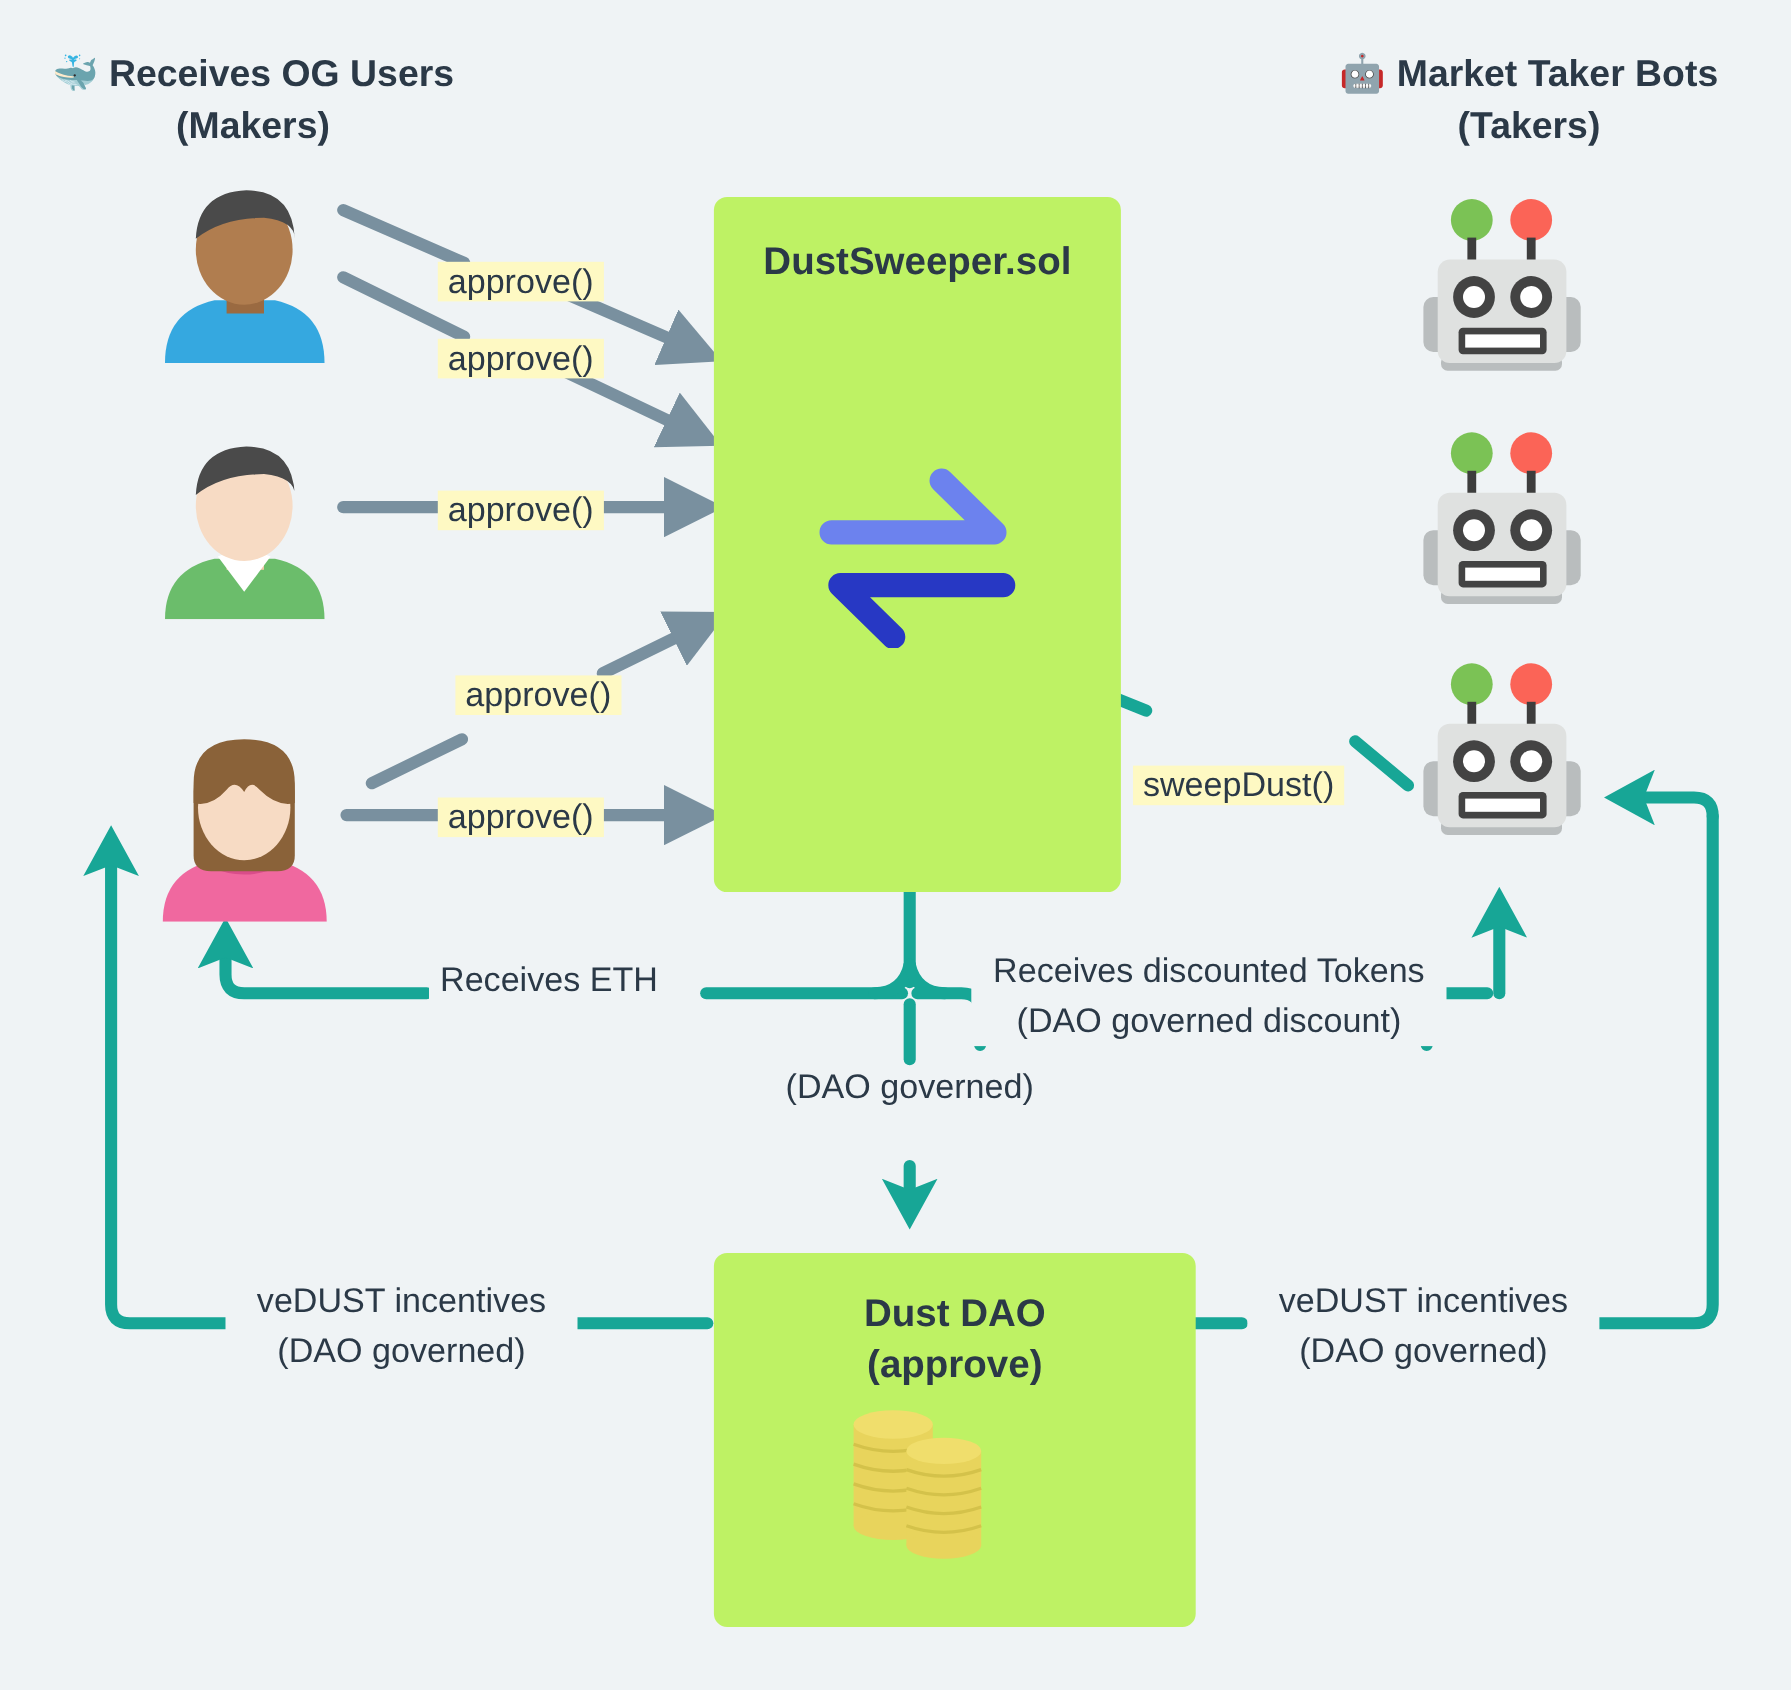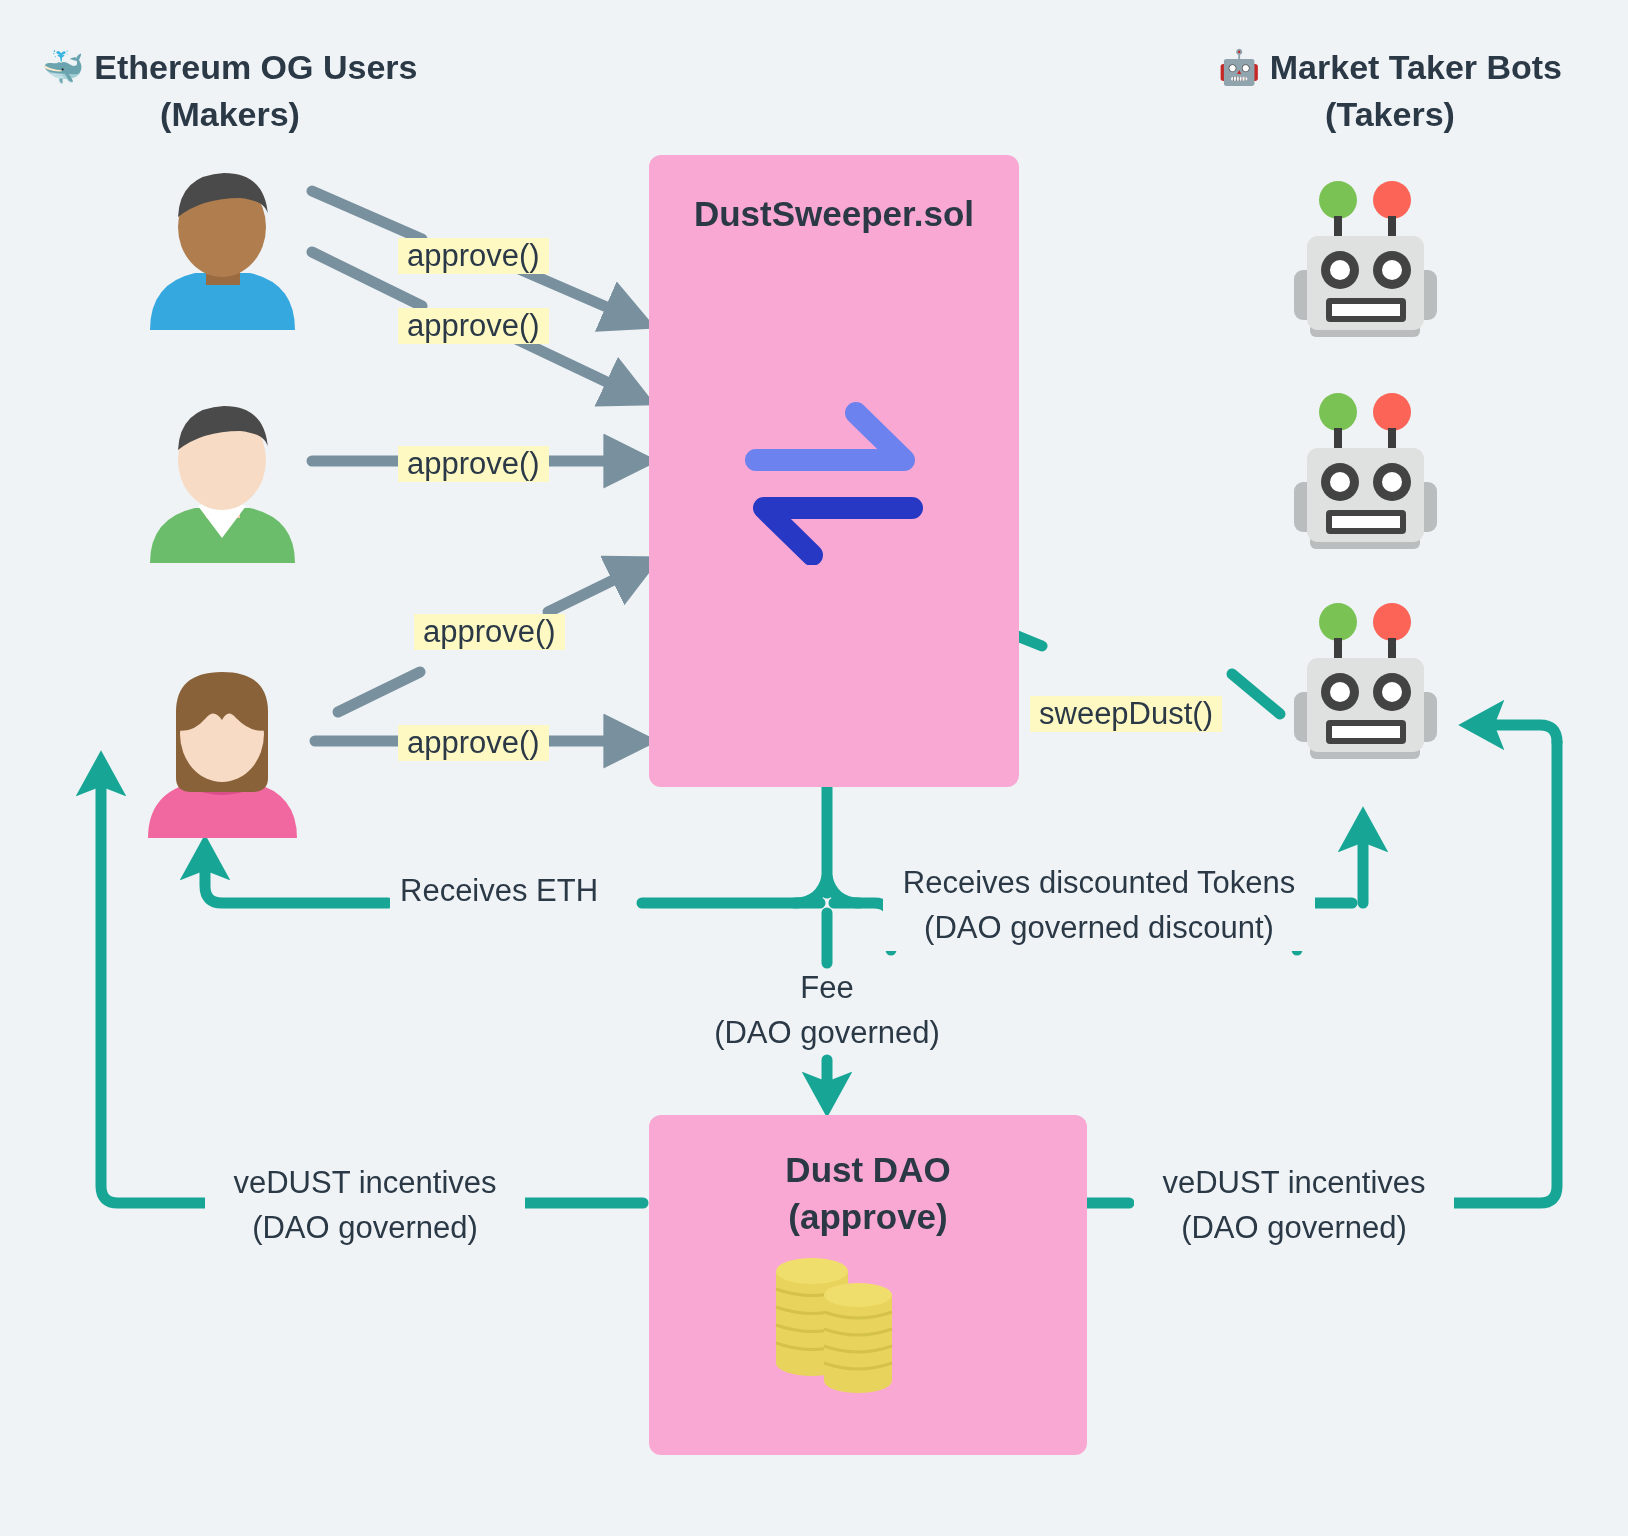--- a/index.html
+++ b/index.html
@@ -11,21 +11,21 @@
     overflow:hidden;
     position:relative;
   }
   #stage{position:absolute;left:0;top:0;width:1628px;height:1536px;}
   #wires{position:absolute;left:0;top:0;width:1628px;height:1536px;}
 
   .hdr{position:absolute;text-align:center;font-size:34px;font-weight:bold;line-height:1.38;}
   .hdr .sub{font-weight:bold;}
 
   .card{
-    position:absolute;background:#f9a8d4;border-radius:12px;
+    position:absolute;background:#bef264;border-radius:12px;margin-top:24px;
   }
   .card-title{
     text-align:center;font-size:35px;font-weight:bold;line-height:1.33;color:#2b3947;
   }
 
   .flow-lbl{
     position:absolute;font-size:31px;text-align:center;line-height:1.45;
     color:#2b3947;white-space:nowrap;
   }
   .call-lbl{
@@ -104,21 +104,21 @@
 
     <g stroke="#17a696" stroke-width="11" stroke-linecap="round" fill="none">
       <path d="M1022,1203 L1129,1203"></path>
       <path d="M1432,1203 L1540,1203 Q1557,1203 1557,1186 L1557,742"></path>
       <path d="M1557,742 Q1557,725 1540,725 L1478,725" marker-end="url(#tealhead)"></path>
     </g>
   </svg>
 
   <div class="hdr" style="left:20px;top:44px;width:420px;">
     <span>🐳</span>
-    <span>Ethereum OG Users</span>
+    <span>Receives OG Users</span>
     <div class="sub">(Makers)</div>
   </div>
 
   <div class="hdr" style="left:1170px;top:44px;width:440px;">
     <span>🤖</span>
     <span>Market Taker Bots</span>
     <div class="sub">(Takers)</div>
   </div>
 
   <div class="card" style="left:649px;top:155px;width:370px;height:632px;">
@@ -250,21 +250,20 @@
   <div class="call-lbl" style="left:1030px;top:648px;margin-top:48px;">sweepDust()</div>
 
   <div class="wire-lbl" style="left:390px;top:869px;">Receives ETH</div>
 
   <div class="wire-lbl" style="left:883px;top:861px;width:412px;">
     <div>Receives discounted Tokens</div>
     <div>(DAO governed discount)</div>
   </div>
 
   <div class="flow-lbl" style="left:627px;top:966px;width:400px;">
-    <div>Fee</div>
     <div>(DAO governed)</div>
   </div>
 
   <div class="wire-lbl" style="left:205px;top:1161px;width:300px;">
     <div>veDUST incentives</div>
     <div>(DAO governed)</div>
   </div>
 
   <div class="wire-lbl" style="left:1134px;top:1161px;width:300px;">
     <div>veDUST incentives</div>

